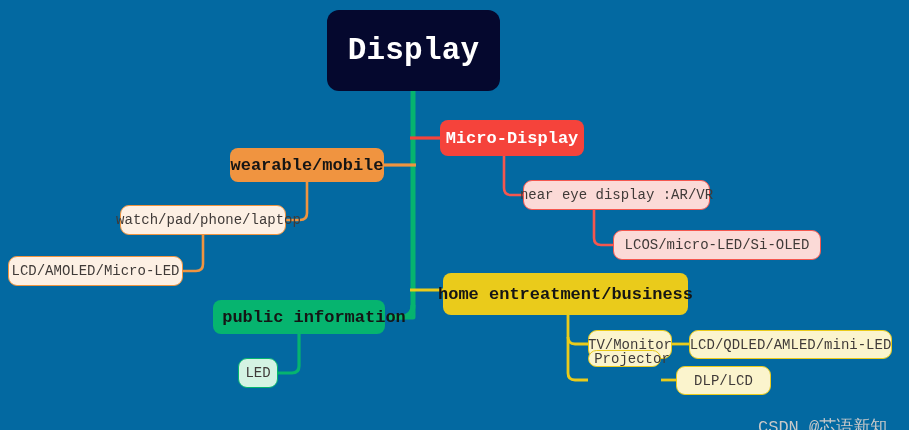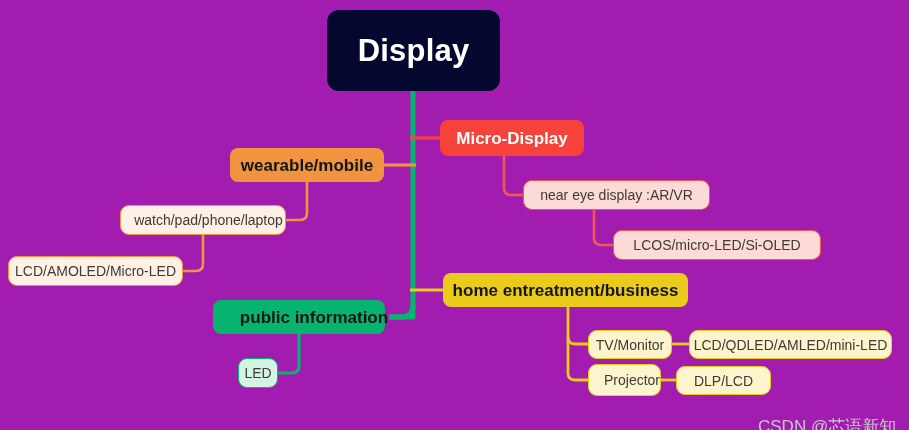--- a/index.html
+++ b/index.html
@@ -8,22 +8,23 @@
     padding: 0;
     background: #ffffff;
   }
   body {
     font-family: "Liberation Sans", sans-serif;
   }
   #canvas {
     position: relative;
     width: 909px;
     height: 430px;
-    background: #a21caf;
+    background: #0369a1;
     overflow: hidden;
+    font-family: Liberation Mono, monospace;
   }
   #connectors {
     position: absolute;
     left: 0;
     top: 0;
     width: 909px;
     height: 430px;
     pointer-events: none;
   }
   .node {
@@ -73,21 +74,21 @@
   }
   .n-public {
     left: 213px; top: 300px;
     width: 172px; height: 34px;
     background: #06b46f;
     border-radius: 8px;
     padding-left: 30px;
   }
   .n-home {
     left: 443px; top: 273px;
-    width: 245px; height: 34px;
+    width: 245px; height: 42px;
     background: #eacb1b;
     border-radius: 8px;
   }
 
   
   .leaf {
     border-radius: 9px;
     border-style: solid;
     border-width: 1.6px;
     font-size: 14px;
@@ -99,21 +100,21 @@
   .leaf-grn   { background: #d4f3e3; border-color: #06b46f; }
   .leaf-yel   { background: #fbf4cd; border-color: #eacb1b; }
 
   .n-neareye   { left: 523px; top: 180px; width: 187px; height: 30px; }
   .n-lcos      { left: 613px; top: 230px; width: 208px; height: 30px; }
   .n-watch     { left: 120px; top: 205px; width: 166px; height: 30px; padding-left: 20px; }
   .n-lcdamoled { left: 8px;   top: 256px; width: 175px; height: 30px; }
   .n-led       { left: 238px; top: 358px; width: 40px;  height: 30px; }
   .n-tv        { left: 588px; top: 330px; width: 84px;  height: 29px; }
   .n-lcdqdled  { left: 689px; top: 330px; width: 203px; height: 29px; }
-  .n-projector { left: 588px; top: 364px; width: 73px;  height: 32px; padding-left: 24px; }
+  .n-projector { left: 588px; top: 350px; width: 73px;  height: 17px; padding-left: 24px; }
   .n-dlplcd    { left: 676px; top: 366px; width: 95px;  height: 29px; }
 
   .watermark {
     position: absolute;
     left: 758px;
     top: 415px;
     font-size: 17px;
     color: #c9c9c9;
     white-space: nowrap;
     user-select: none;

